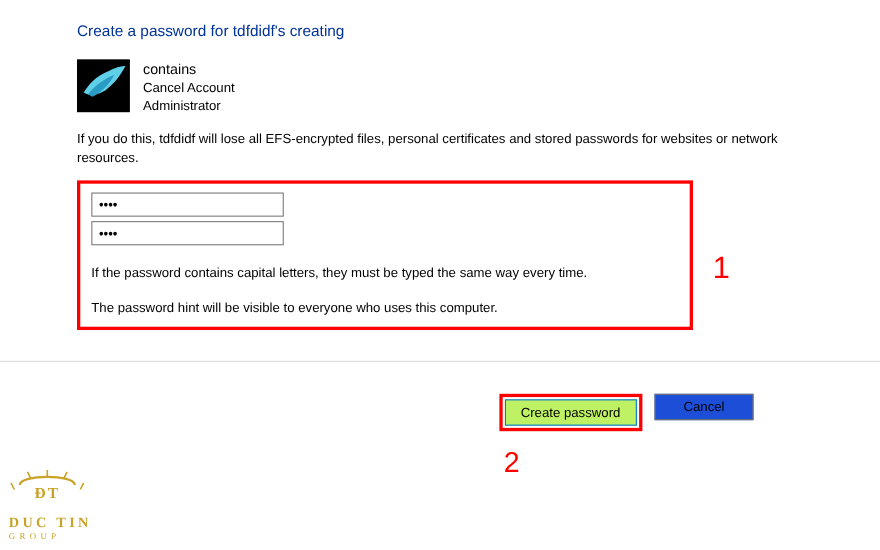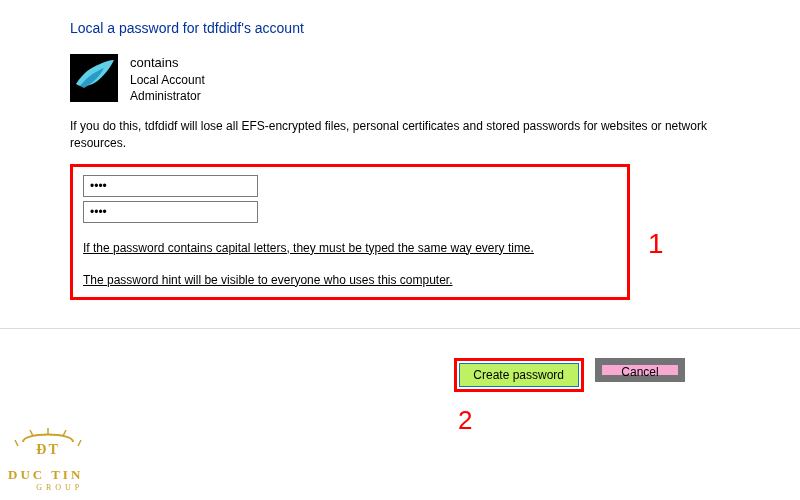--- a/index.html
+++ b/index.html
@@ -49,21 +49,21 @@
       display: block;
       width: 175px;
       height: 22px;
       border: 1px solid #7a7a7a;
       padding: 2px 6px;
       font-family: inherit;
       font-size: 12px;
       margin-bottom: 4px;
       outline: none;
     }
-    .helper { color: #000; margin: 18px 0 10px 0; text-decoration: underline; }
+    .helper { color: #000; margin: 18px 0 10px 0; }
     .hint-input {
       display: block;
       width: 175px;
       height: 22px;
       border: 1px solid #0078d4;
       padding: 2px 6px;
       font-family: inherit;
       font-size: 12px;
       margin-bottom: 4px;
       outline: none;
@@ -96,22 +96,22 @@
       left: 0;
       right: 0;
       top: 358px;
       text-align: right;
       padding-right: 115px;
     }
     .btn {
       display: inline-block;
       min-width: 90px;
       height: 24px;
-      border: 7px solid #737373;
-      background: #f9a8d4;
+      border: 1px solid #737373;
+      background: #1d4ed8;
       font-family: inherit;
       font-size: 12px;
       cursor: pointer;
       padding: 0 12px;
       vertical-align: top;
     }
     .btn.primary {
       border: 1px solid #0078d4;
       background: #bef264;
       min-width: 120px;
@@ -123,43 +123,43 @@
       margin-right: 8px;
       vertical-align: top;
     }
     .watermark {
       position: absolute;
       left: 8px;
       bottom: 8px;
       color: #c9a227;
       font-family: Georgia, "Times New Roman", serif;
       letter-spacing: 2px;
-      text-align: right;
+      text-align: left;
     }
     .wm-logo { font-size: 28px; line-height: 1; }
     .wm-name { font-size: 13px; font-weight: 600; letter-spacing: 3px; }
     .wm-sub { font-size: 8px; letter-spacing: 4px; }
   </style>
 </head>
 <body>
 
 <div class="content-area">
-  <div class="page-title">Local a password for tdfdidf's account</div>
+  <div class="page-title">Create a password for tdfdidf's creating</div>
 
   <div class="user-block">
     <div class="avatar">
       <svg viewBox="0 0 48 48">
         <rect width="48" height="48" fill="#000"></rect>
         <path d="M6 30 C14 18,20 14,30 10 C34 8,40 6,44 6 C40 14,34 22,26 28 C20 32,12 34,6 30 Z" fill="#5fd0e8"></path>
         <path d="M10 32 C16 24,24 18,34 14 C30 22,22 30,14 34 Z" fill="#2a9bc4"></path>
       </svg>
     </div>
     <div class="user-meta">
       <div class="user-name">contains</div>
-      <div>Local Account</div>
+      <div>Cancel Account</div>
       <div>Administrator</div>
     </div>
   </div>
 
   <div class="warn-line">If you do this, tdfdidf will lose all EFS-encrypted files, personal certificates and stored passwords for websites or network resources.</div>
 
   <div class="form-box">
     <input class="txt-input" type="text" value="••••" style="">
     <input class="txt-input" type="text" value="••••" style="">
     <div class="helper">If the password contains capital letters, they must be typed the same way every time.</div>

